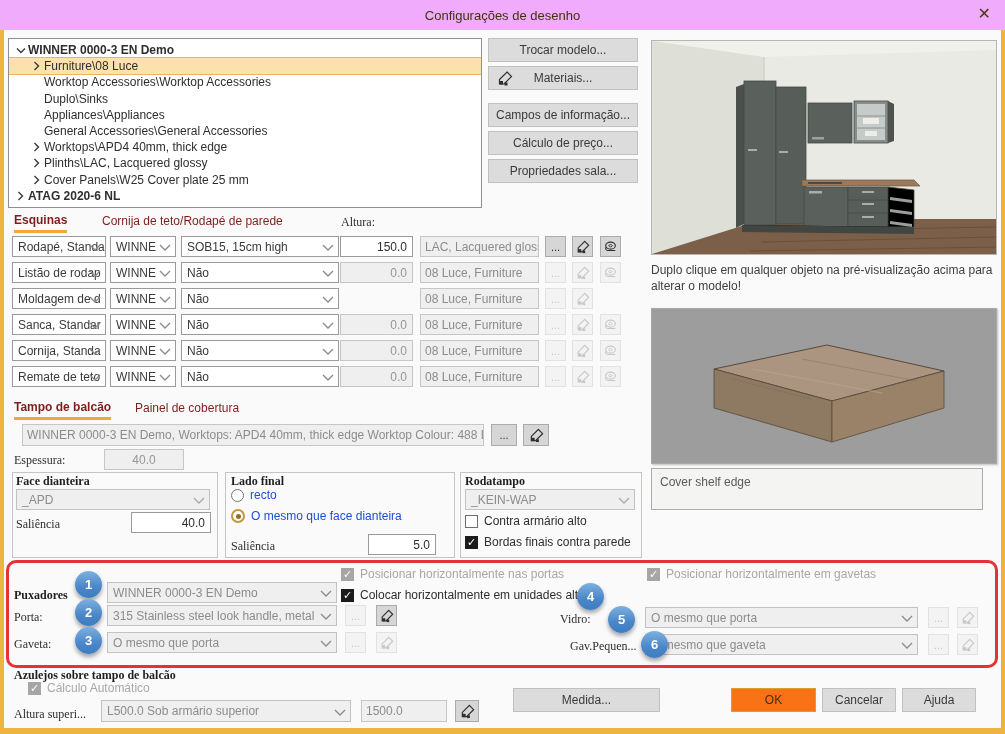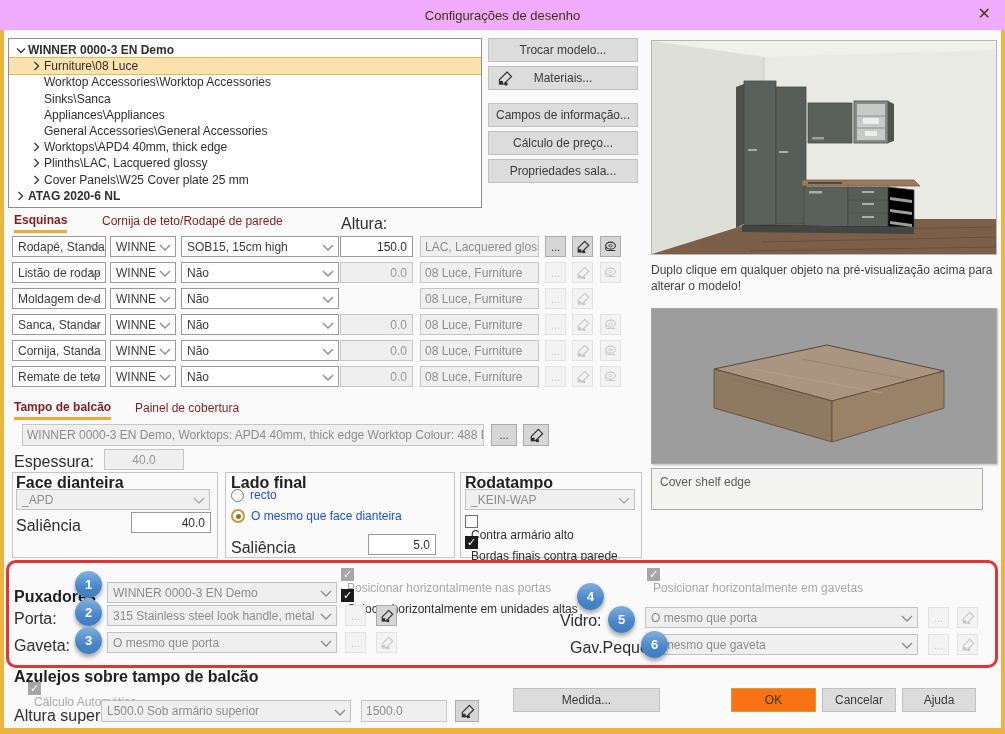--- a/index.html
+++ b/index.html
@@ -41,25 +41,25 @@
   .dd.ro{background:#EFEFEF;color:#8C8C8C;border-color:#C2C2C2;}
   .num{position:absolute;height:21px;background:#FFFFFF;border:1px solid #9A9A9A;font-size:12px;color:#2E2E2E;
     text-align:right;padding:3px 5px 0 0;}
   .num.ro{background:#EFEFEF;color:#969696;border-color:#C6C6C6;}
   .num.center{text-align:center;padding-right:0;}
   .matbox{position:absolute;height:21px;background:#EFEFEF;border:1px solid #C6C6C6;font-size:12px;color:#8C8C8C;
     display:flex;align-items:center;padding:0 4px;white-space:nowrap;overflow:hidden;}
   .ibtn{position:absolute;width:21px;height:21px;background:#D6D6D6;border:1px solid #ABABAB;color:#2F2F2F;
     display:flex;align-items:center;justify-content:center;font-size:11px;cursor:pointer;line-height:0;}
   .ibtn.dis{background:#F3F3F3;border-color:#E2E2E2;color:#C8C8C8;cursor:default;}
-  .lbl{position:absolute;font-size:16px;color:#2E2E2E;white-space:nowrap;}
+  .lbl{position:absolute;font-size:12px;color:#2E2E2E;white-space:nowrap;font-family:Liberation Serif, serif;}
   .lbl.bold{font-weight:bold;color:#1F1F1F;}
 
   .group{position:absolute;border:1px solid #C5C5C5;}
-  .cbrow{position:absolute;display:flex;align-items:flex-start;flex-direction:column;}
+  .cbrow{position:absolute;display:flex;align-items:flex-start;}
   .cbox{width:13px;height:13px;border:1px solid #6E6E6E;background:#fff;position:relative;flex:none;margin-top:1px;}
   .cbox.on{background:#1B1B1B;border-color:#1B1B1B;}
   .cbox.on::after{content:"\2713";color:#fff;position:absolute;left:1px;top:-1px;font-size:11px;line-height:13px;}
   .cbrow.dis .cbox.on{background:#A6A6A6;border-color:#A6A6A6;}
   .cblabel{font-size:12px;color:#2E2E2E;margin-left:6px;white-space:nowrap;}
   .cbrow.dis .cblabel{color:#A8A8A8;}
   .radrow{position:absolute;display:flex;align-items:center;}
   .rad{width:13px;height:13px;border-radius:50%;border:1px solid #757575;background:#fff;position:relative;flex:none;}
   .rad.on{border:2px solid #C3973C;width:14px;height:14px;}
   .rad.on::after{content:"";position:absolute;left:2.5px;top:2.5px;width:5px;height:5px;border-radius:50%;background:#8F7125;}
@@ -107,21 +107,21 @@
         <span>Furniture\08 Luce</span>
       </div>
       <div class="trow">
         <span style="width: 20px; flex: 0 0 auto;"></span>
         <span class="tchev"></span>
         <span>Worktop Accessories\Worktop Accessories</span>
       </div>
       <div class="trow">
         <span style="width: 20px; flex: 0 0 auto;"></span>
         <span class="tchev"></span>
-        <span>Sinks\Sanca</span>
+        <span>Duplo\Sinks</span>
       </div>
       <div class="trow">
         <span style="width: 20px; flex: 0 0 auto;"></span>
         <span class="tchev"></span>
         <span>Appliances\Appliances</span>
       </div>
       <div class="trow">
         <span style="width: 20px; flex: 0 0 auto;"></span>
         <span class="tchev"></span>
         <span>General Accessories\General Accessories</span>

